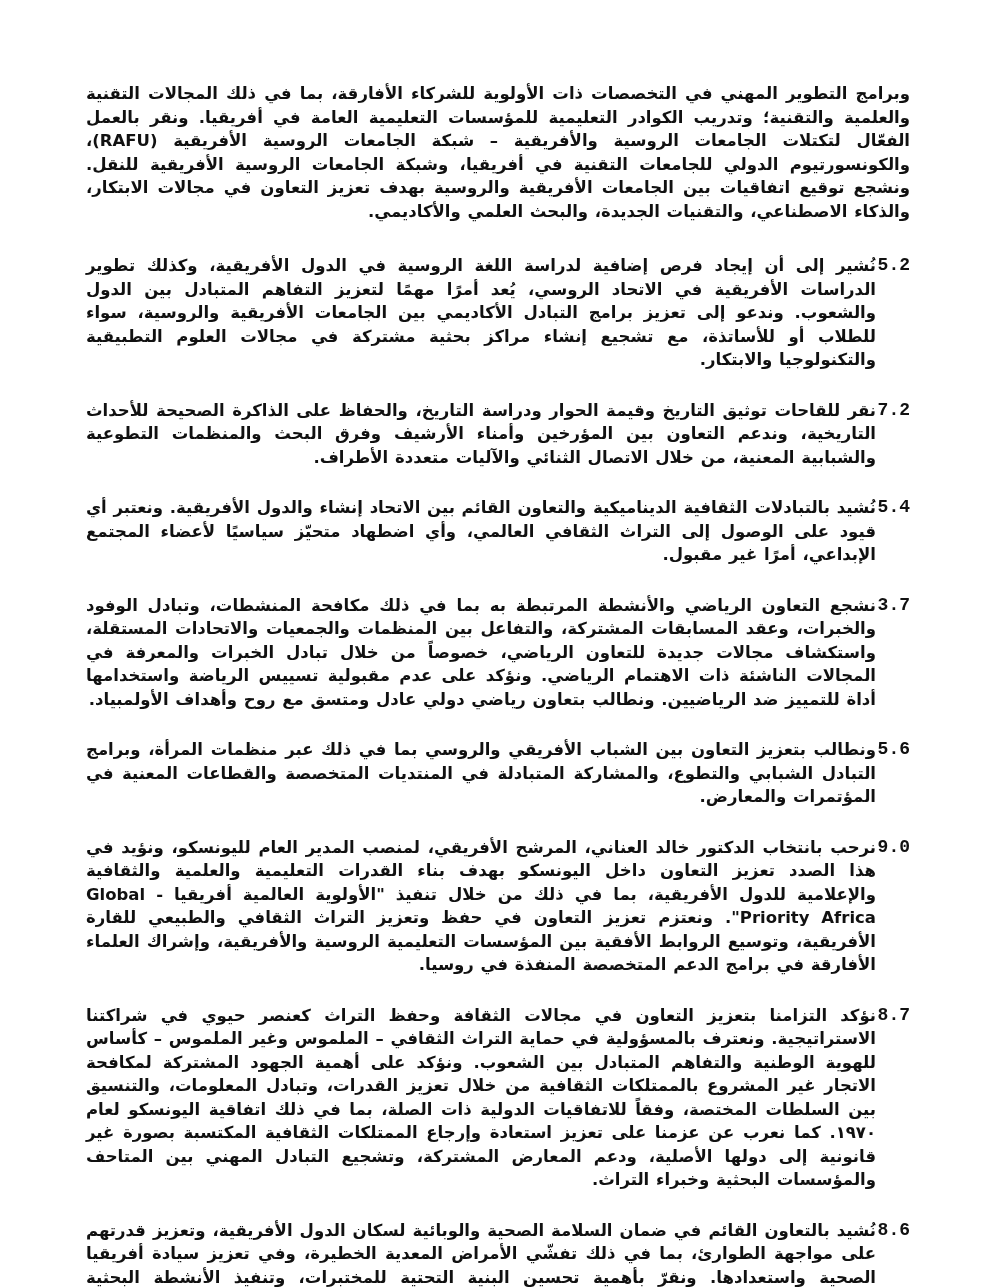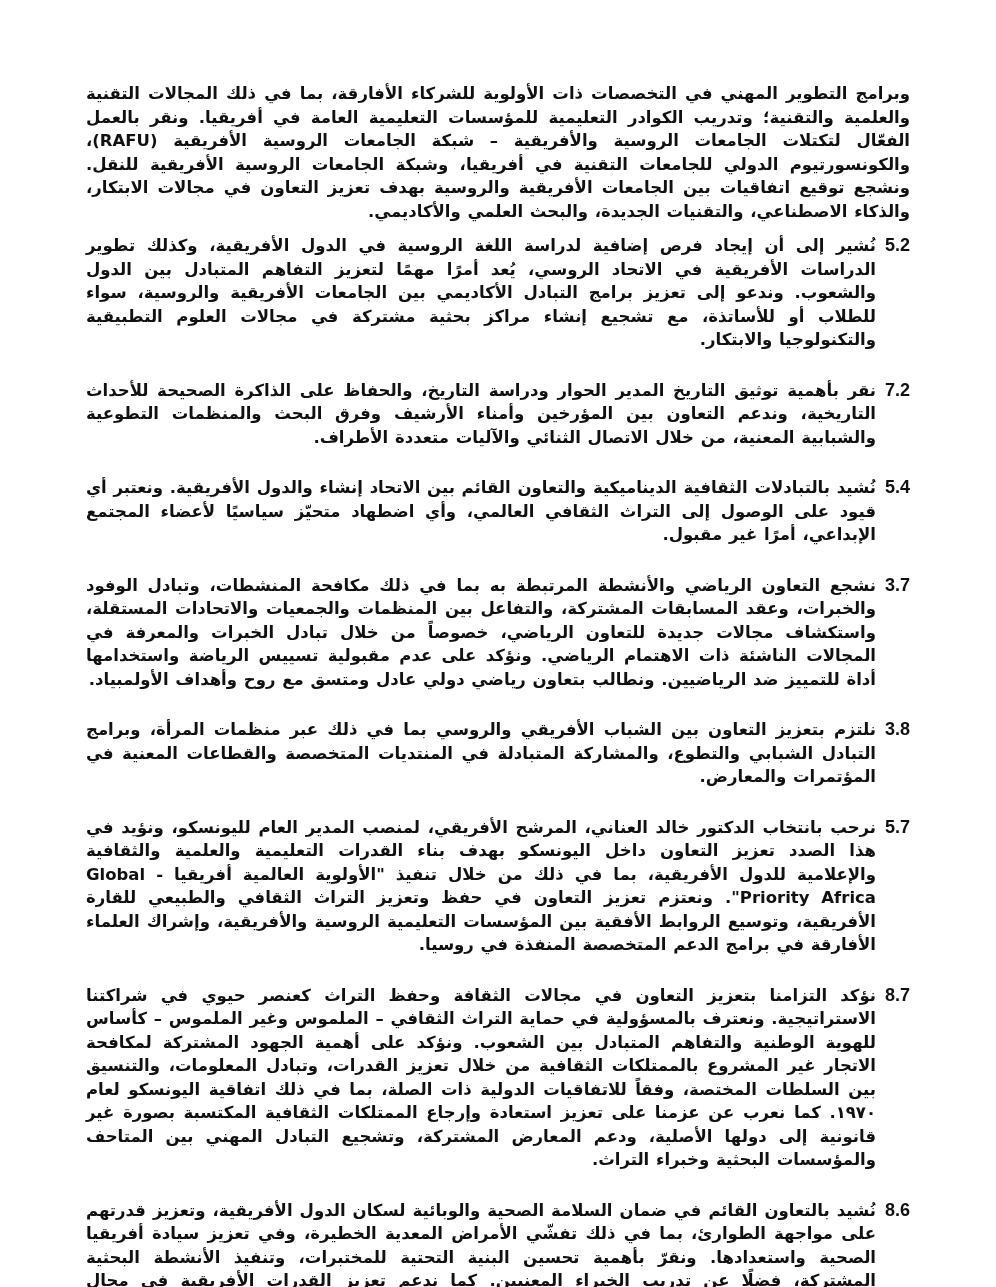--- a/index.html
+++ b/index.html
@@ -26,31 +26,31 @@
       font-weight: bold;
       font-size: 16.5px;
       line-height: 23.5px;
       text-align: justify;
       text-align-last: right;
       margin: 0 0 27px 0;
       word-spacing: 1px;
     }
     .para.continuation {
       padding-right: 0;
-      margin-bottom: 11px;
+      margin-bottom: 31px;
     }
     .para.numbered {
       position: relative;
       padding-right: 34px;
     }
     .para-number {
       position: absolute;
       right: 0;
       top: 0;
-      font-family: Liberation Sans, sans-serif;
+      font-family: Liberation Mono, monospace;
       font-weight: bold;
       font-size: 18px;
       direction: ltr;
       unicode-bidi: isolate;
     }
     .para-text {
       display: block;
     }
   </style>
 </head>
@@ -62,40 +62,40 @@
     <span class="para-text">وبرامج التطوير المهني في التخصصات ذات الأولوية للشركاء الأفارقة، بما في ذلك المجالات التقنية والعلمية والتقنية؛ وتدريب الكوادر التعليمية للمؤسسات التعليمية العامة في أفريقيا. ونقر بالعمل الفعّال لتكتلات الجامعات الروسية والأفريقية – شبكة الجامعات الروسية الأفريقية (RAFU)، والكونسورتيوم الدولي للجامعات التقنية في أفريقيا، وشبكة الجامعات الروسية الأفريقية للنقل. ونشجع توقيع اتفاقيات بين الجامعات الأفريقية والروسية بهدف تعزيز التعاون في مجالات الابتكار، والذكاء الاصطناعي، والتقنيات الجديدة، والبحث العلمي والأكاديمي.</span>
   </p>
 
   <p class="para numbered">
     <span class="para-number">5.2</span>
     <span class="para-text">نُشير إلى أن إيجاد فرص إضافية لدراسة اللغة الروسية في الدول الأفريقية، وكذلك تطوير الدراسات الأفريقية في الاتحاد الروسي، يُعد أمرًا مهمًا لتعزيز التفاهم المتبادل بين الدول والشعوب. وندعو إلى تعزيز برامج التبادل الأكاديمي بين الجامعات الأفريقية والروسية، سواء للطلاب أو للأساتذة، مع تشجيع إنشاء مراكز بحثية مشتركة في مجالات العلوم التطبيقية والتكنولوجيا والابتكار.</span>
   </p>
 
   <p class="para numbered">
     <span class="para-number">7.2</span>
-    <span class="para-text">نقر بأهمية توثيق التاريخ المدير الحوار ودراسة التاريخ، والحفاظ على الذاكرة الصحيحة للأحداث التاريخية، وندعم التعاون بين المؤرخين وأمناء الأرشيف وفرق البحث والمنظمات التطوعية والشبابية المعنية، من خلال الاتصال الثنائي والآليات متعددة الأطراف.</span>
+    <span class="para-text">نقر للقاحات توثيق التاريخ وقيمة الحوار ودراسة التاريخ، والحفاظ على الذاكرة الصحيحة للأحداث التاريخية، وندعم التعاون بين المؤرخين وأمناء الأرشيف وفرق البحث والمنظمات التطوعية والشبابية المعنية، من خلال الاتصال الثنائي والآليات متعددة الأطراف.</span>
   </p>
 
   <p class="para numbered">
     <span class="para-number">5.4</span>
     <span class="para-text">نُشيد بالتبادلات الثقافية الديناميكية والتعاون القائم بين الاتحاد إنشاء والدول الأفريقية. ونعتبر أي قيود على الوصول إلى التراث الثقافي العالمي، وأي اضطهاد متحيّز سياسيًا لأعضاء المجتمع الإبداعي، أمرًا غير مقبول.</span>
   </p>
 
   <p class="para numbered">
     <span class="para-number">3.7</span>
     <span class="para-text">نشجع التعاون الرياضي والأنشطة المرتبطة به بما في ذلك مكافحة المنشطات، وتبادل الوفود والخبرات، وعقد المسابقات المشتركة، والتفاعل بين المنظمات والجمعيات والاتحادات المستقلة، واستكشاف مجالات جديدة للتعاون الرياضي، خصوصاً من خلال تبادل الخبرات والمعرفة في المجالات الناشئة ذات الاهتمام الرياضي. ونؤكد على عدم مقبولية تسييس الرياضة واستخدامها أداة للتمييز ضد الرياضيين. ونطالب بتعاون رياضي دولي عادل ومتسق مع روح وأهداف الأولمبياد.</span>
   </p>
 
   <p class="para numbered">
-    <span class="para-number">3.8</span>
-    <span class="para-text">نلتزم بتعزيز التعاون بين الشباب الأفريقي والروسي بما في ذلك عبر منظمات المرأة، وبرامج التبادل الشبابي والتطوع، والمشاركة المتبادلة في المنتديات المتخصصة والقطاعات المعنية في المؤتمرات والمعارض.</span>
+    <span class="para-number">5.6</span>
+    <span class="para-text">ونطالب بتعزيز التعاون بين الشباب الأفريقي والروسي بما في ذلك عبر منظمات المرأة، وبرامج التبادل الشبابي والتطوع، والمشاركة المتبادلة في المنتديات المتخصصة والقطاعات المعنية في المؤتمرات والمعارض.</span>
   </p>
 
   <p class="para numbered">
-    <span class="para-number">5.7</span>
+    <span class="para-number">9.0</span>
     <span class="para-text">نرحب بانتخاب الدكتور خالد العناني، المرشح الأفريقي، لمنصب المدير العام لليونسكو، ونؤيد في هذا الصدد تعزيز التعاون داخل اليونسكو بهدف بناء القدرات التعليمية والعلمية والثقافية والإعلامية للدول الأفريقية، بما في ذلك من خلال تنفيذ "الأولوية العالمية أفريقيا - Global Priority Africa". ونعتزم تعزيز التعاون في حفظ وتعزيز التراث الثقافي والطبيعي للقارة الأفريقية، وتوسيع الروابط الأفقية بين المؤسسات التعليمية الروسية والأفريقية، وإشراك العلماء الأفارقة في برامج الدعم المتخصصة المنفذة في روسيا.</span>
   </p>
 
   <p class="para numbered">
     <span class="para-number">8.7</span>
     <span class="para-text">نؤكد التزامنا بتعزيز التعاون في مجالات الثقافة وحفظ التراث كعنصر حيوي في شراكتنا الاستراتيجية. ونعترف بالمسؤولية في حماية التراث الثقافي – الملموس وغير الملموس – كأساس للهوية الوطنية والتفاهم المتبادل بين الشعوب. ونؤكد على أهمية الجهود المشتركة لمكافحة الاتجار غير المشروع بالممتلكات الثقافية من خلال تعزيز القدرات، وتبادل المعلومات، والتنسيق بين السلطات المختصة، وفقاً للاتفاقيات الدولية ذات الصلة، بما في ذلك اتفاقية اليونسكو لعام ١٩٧٠. كما نعرب عن عزمنا على تعزيز استعادة وإرجاع الممتلكات الثقافية المكتسبة بصورة غير قانونية إلى دولها الأصلية، ودعم المعارض المشتركة، وتشجيع التبادل المهني بين المتاحف والمؤسسات البحثية وخبراء التراث.</span>
   </p>
 
   <p class="para numbered">
     <span class="para-number">8.6</span>

